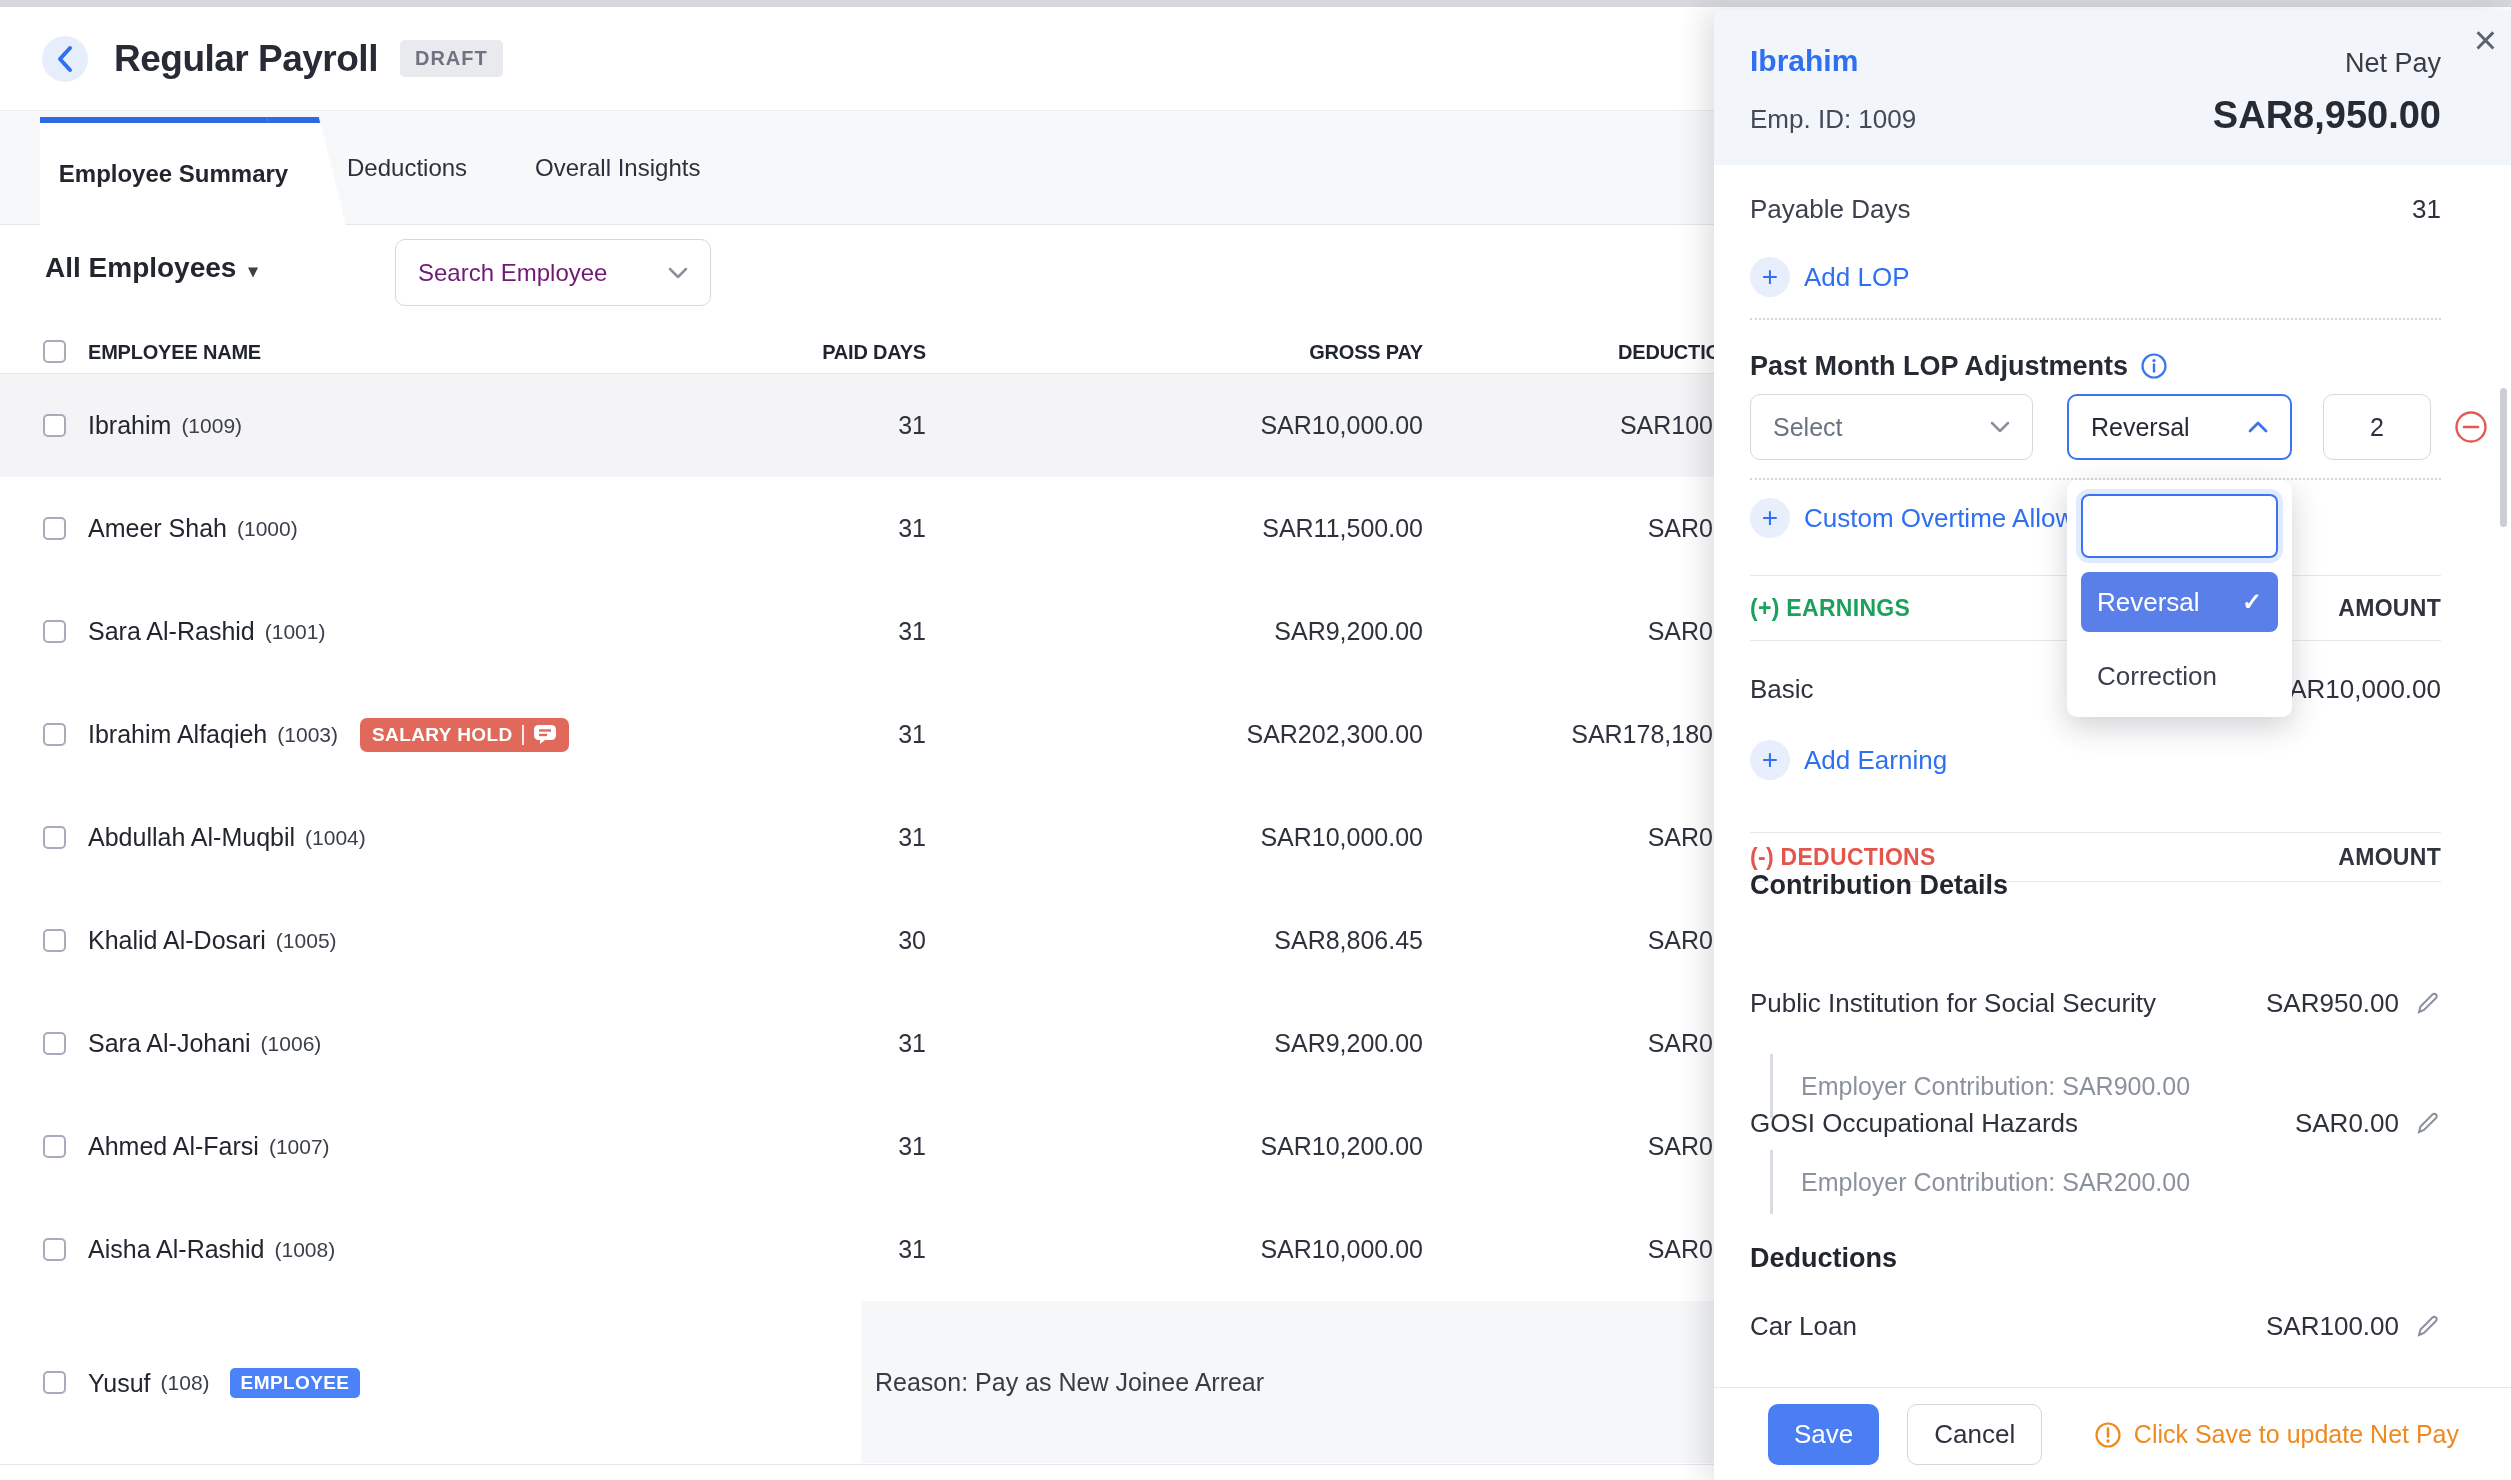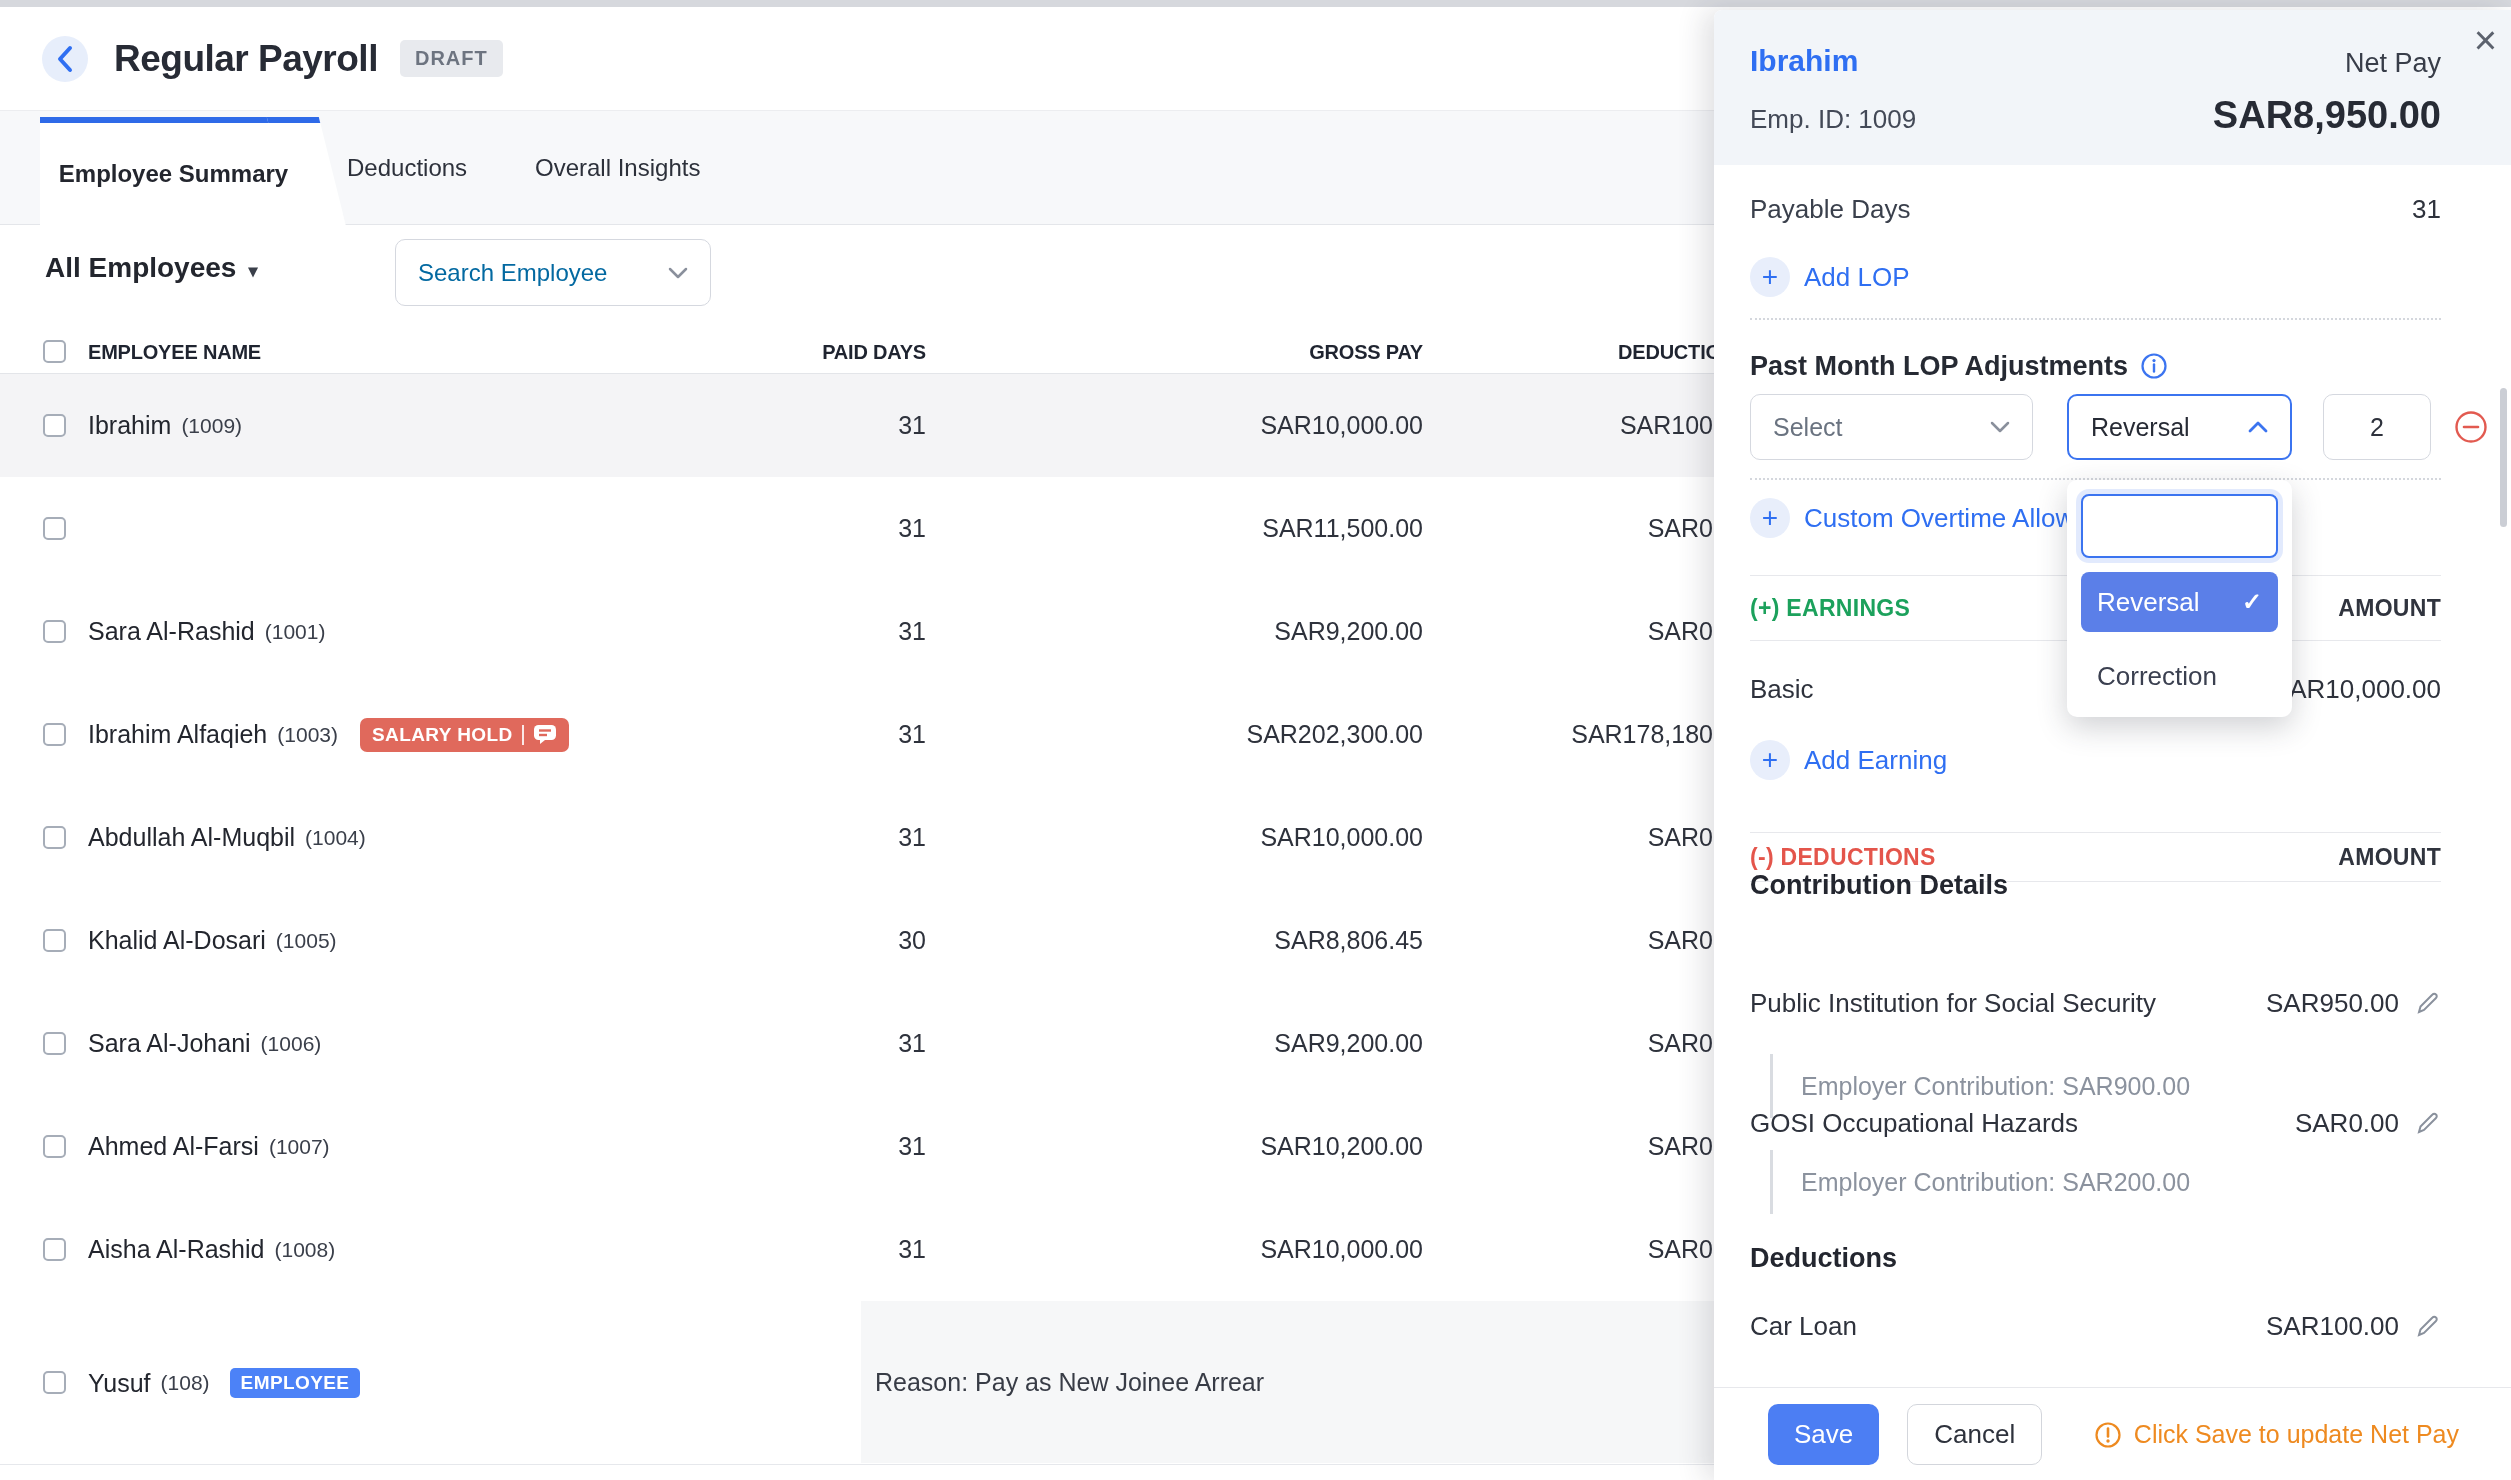--- a/index.html
+++ b/index.html
@@ -32,21 +32,21 @@
   .tab-ded { left:347px; } .tab-ovi { left:535px; }
 
   
   .filterrow { position:absolute; top:226px; left:0; width:1714px; height:104px; background:#fff; }
   .allemp { position:absolute; left:45px; top:26px; display:flex; align-items:center; gap:12px;
             font-size:28px; font-weight:700; color:#23262e; cursor:pointer; }
   .allemp .caret { font-size:18px; color:#3a3f4a; padding-top:6px; }
   .searchsel { position:absolute; left:395px; top:13px; width:316px; height:67px; background:#fff;
                border:1px solid #d5d8df; border-radius:10px; display:flex; align-items:center;
                justify-content:space-between; padding:0 22px; cursor:pointer; }
-  .searchsel .ph { font-size:24px; color:#0369a1; }
+  .searchsel .ph { font-size:24px; color:#701a75; }
 
   
   .thead { position:absolute; top:330px; left:0; width:1714px; height:44px; border-bottom:1px solid #e3e5e9;
            background:#fff; }
   .thead span { position:absolute; top:0; line-height:44px; font-size:20px; font-weight:700;
                 color:#1f2430; letter-spacing:-0.2px; }
   .h-name { left:88px; }
   .h-days { left:697px; width:229px; text-align:right; }
   .h-gross { left:1095px; width:328px; text-align:right; }
   .h-ded { left:1618px; }
@@ -222,20 +222,24 @@
           <span>Ibrahim</span>
           <span class="empno">(1009)</span>
         </span>
       <span class="cell c-days">31</span>
       <span class="cell c-gross">SAR10,000.00</span>
       <span class="cell c-ded">SAR100</span>
     </div>
 
     <div class="trow">
       <span class="cb"></span>
+      <span class="rname">
+          <span>Ameer Shah</span>
+          <span class="empno">(1000)</span>
+        </span>
       <span class="cell c-days">31</span>
       <span class="cell c-gross">SAR11,500.00</span>
       <span class="cell c-ded">SAR0</span>
     </div>
 
     <div class="trow">
       <span class="cb"></span>
       <span class="rname">
           <span>Sara Al-Rashid</span>
           <span class="empno">(1001)</span>

